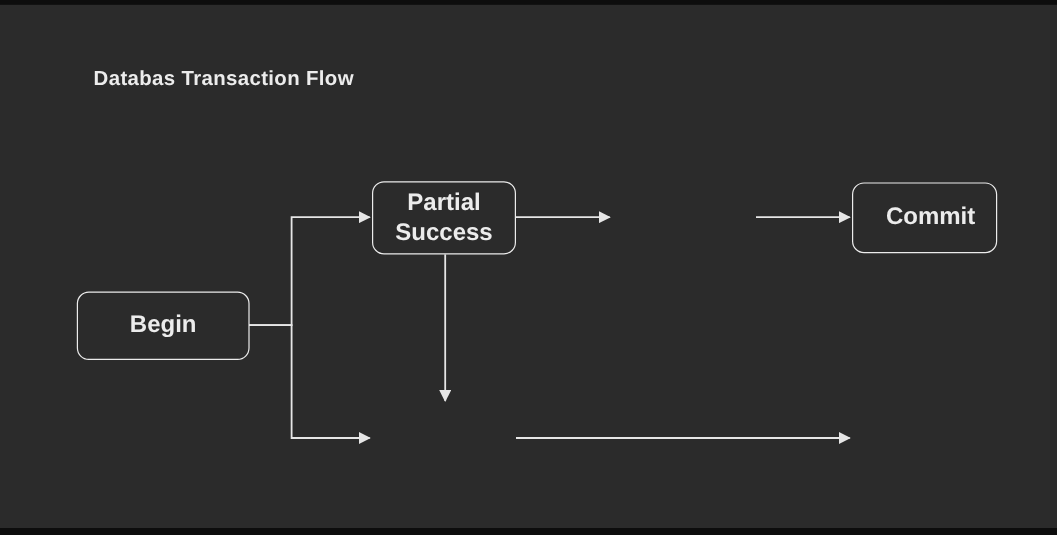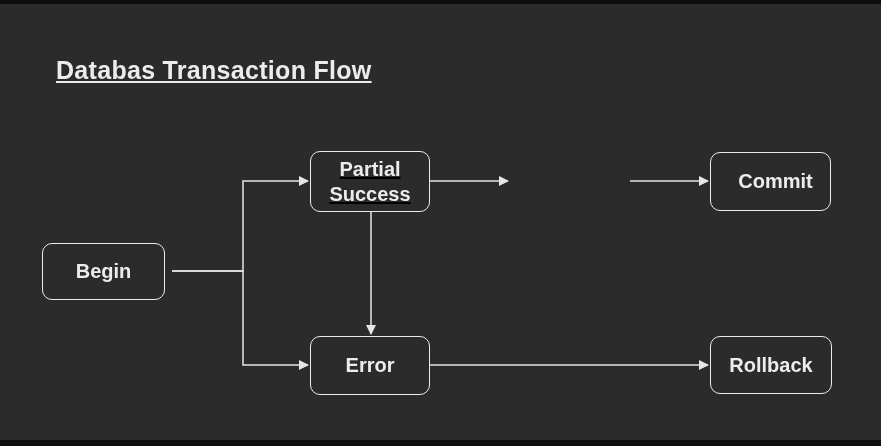--- a/index.html
+++ b/index.html
@@ -25,28 +25,27 @@
   .canvas {
     position: absolute;
     left: 0;
     top: 4px;
     width: 881px;
     height: 436px;
     background: var(--canvas_background);
   }
   .diagram-title {
     position: absolute;
-    left: 56px;
+    left: 78px;
     top: 56px;
-    font-size: 25px;
+    font-size: 17px;
     font-weight: bold;
     color: var(--text);
     letter-spacing: 0.3px;
     white-space: nowrap;
-    text-decoration: underline;
   }
   .edge-layer {
     position: absolute;
     left: 0;
     top: 0;
     width: 881px;
     height: 446px;
     pointer-events: none;
   }
   .node {
@@ -84,33 +83,27 @@
     <g id="edges">
         <polyline points="172,271 243,271 243,181 308,181" fill="none" stroke="#e6e6e6" stroke-width="1.5" marker-end="url(#arrow)"></polyline>
         <polyline points="172,271 243,271 243,365 308,365" fill="none" stroke="#e6e6e6" stroke-width="1.5" marker-end="url(#arrow)"></polyline>
         <polyline points="430,181 508,181" fill="none" stroke="#e6e6e6" stroke-width="1.5" marker-end="url(#arrow)"></polyline>
         <polyline points="630,181 708,181" fill="none" stroke="#e6e6e6" stroke-width="1.5" marker-end="url(#arrow)"></polyline>
         <polyline points="371,212 371,334" fill="none" stroke="#e6e6e6" stroke-width="1.5" marker-end="url(#arrow)"></polyline>
         <polyline points="430,365 708,365" fill="none" stroke="#e6e6e6" stroke-width="1.5" marker-end="url(#arrow)"></polyline>
       </g>
   </svg>
 
-  <div class="node" style="left:42px; top:243px; width:123px; height:57px;">
+  <div class="node" style="left:64px; top:243px; width:144px; height:57px;">
     <span class="label">Begin</span>
   </div>
 
-  <div class="node" style="left:310px; top:151px; width:120px; height:61px;text-decoration:underline;">
+  <div class="node" style="left:310px; top:151px; width:120px; height:61px;">
     <span class="label">Partial Success</span>
   </div>
 
 
   <div class="node" style="left:710px; top:152px; width:121px; height:59px;padding-left:20px;">
     <span class="label">Commit</span>
   </div>
 
-  <div class="node" style="left:310px; top:336px; width:120px; height:59px;">
-    <span class="label">Error</span>
-  </div>
 
-  <div class="node" style="left:710px; top:336px; width:122px; height:58px;">
-    <span class="label">Rollback</span>
-  </div>
 </div>
 
 </body></html>

